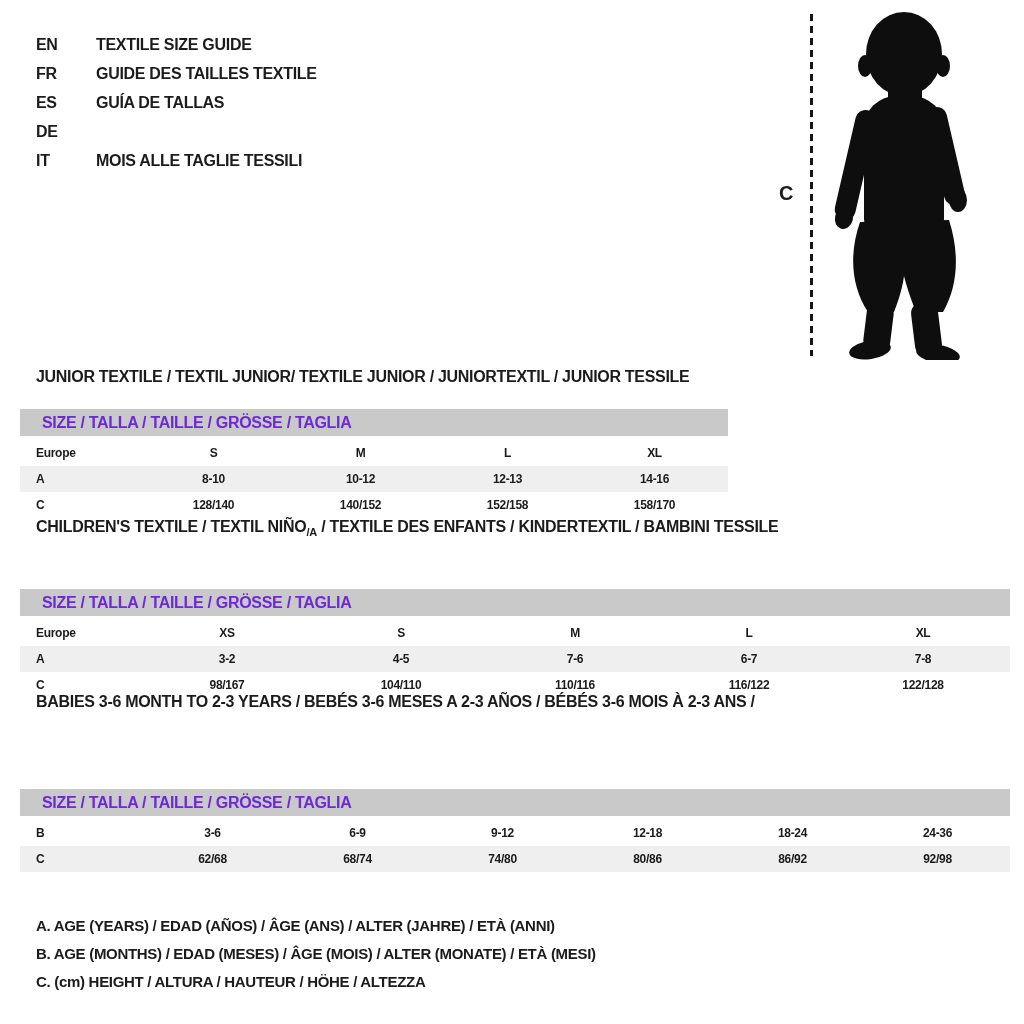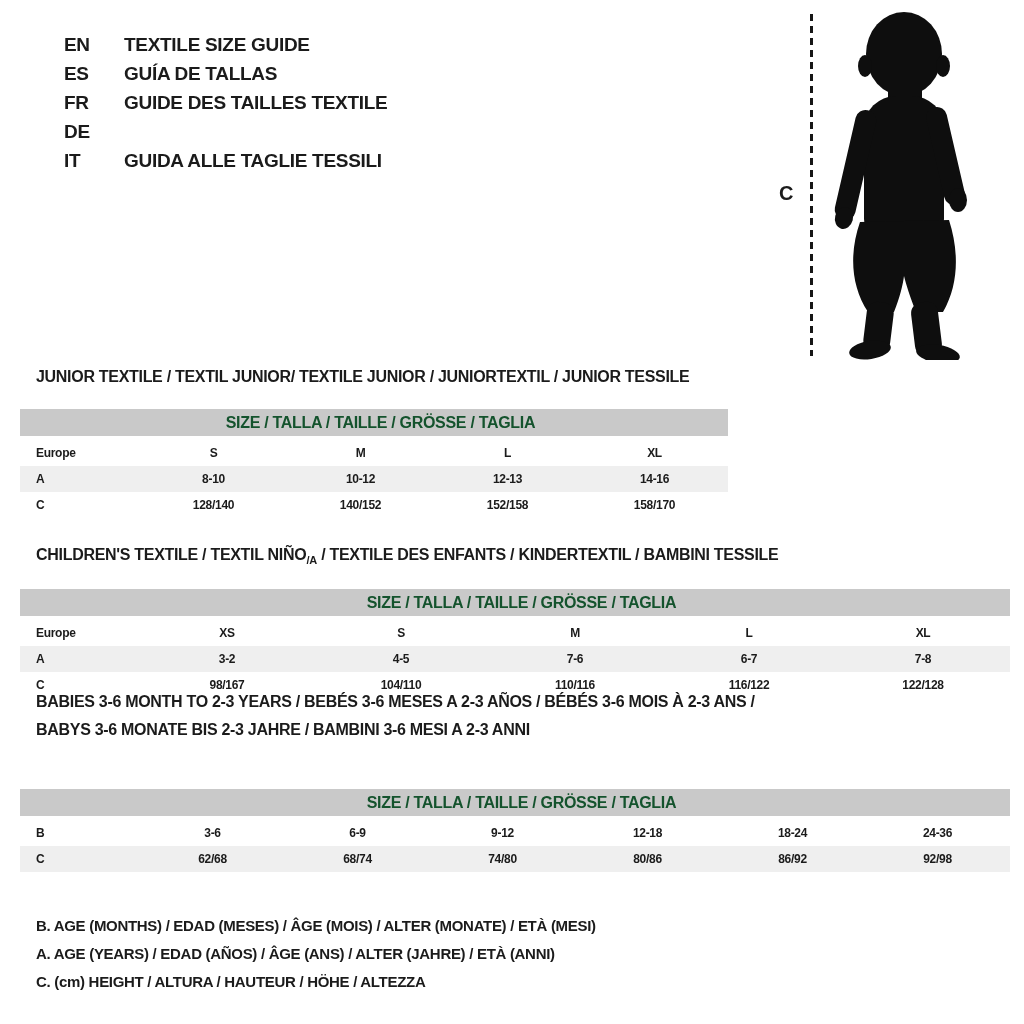--- a/index.html
+++ b/index.html
@@ -3,45 +3,45 @@
 <meta charset="utf-8">
 <style>
   html,body{margin:0;padding:0;background:#fff;}
   .canvas{
     position:relative;width:1024px;height:1024px;background:#ffffff;overflow:hidden;
     font-family:"Liberation Sans",sans-serif;font-weight:700;color:#1b1b1b;
     letter-spacing:-0.3px;
   }
   
   .langs{position:absolute;left:36px;top:30px;}
-  .lang-row{display:flex;height:29px;align-items:center;font-size:19px;margin-left:28px;}
+  .lang-row{display:flex;height:29px;align-items:center;font-size:16px;}
   .lang-code{width:60px;flex:0 0 60px;}
   .lang-title{white-space:nowrap;}
   
   .dash-line{
     position:absolute;left:810px;top:14px;width:3px;height:342px;
     background:repeating-linear-gradient(180deg,#161616 0 7px,transparent 7px 12px);
   }
   .figure-c{position:absolute;left:779px;top:182px;font-size:20px;}
   .toddler{position:absolute;left:818px;top:10px;width:162px;height:350px;}
   .toddler *{fill:#0e0e0e;}
   
   .sec-heading{position:absolute;left:36px;font-size:16px;white-space:nowrap;}
   .h-junior{top:368px;}
-  .h-children{top:546px;}
+  .h-children{top:518px;}
   .h-babies{top:688px;line-height:28px;}
   .sub-a{font-size:11px;vertical-align:-4px;letter-spacing:-0.2px;}
   
   .tbl{position:absolute;left:20px;}
   .tbl-junior{top:409px;width:708px;}
   .tbl-children{top:589px;width:990px;}
   .tbl-babies{top:789px;width:990px;}
   .tbl-header{
-    height:27px;line-height:27px;background:#c9c9c9;color:#14532d;
-    padding-left:13px;font-size:16px;white-space:nowrap;text-align:center;
+    height:27px;line-height:27px;background:#c9c9c9;color:#6d28d9;
+    padding-left:22px;font-size:16px;white-space:nowrap;
   }
   .tbl-gap{height:4px;}
   table.size{width:100%;border-collapse:collapse;table-layout:fixed;font-size:12px;}
   table.size td{height:26px;text-align:center;padding:0;white-space:nowrap;}
   table.size td.lbl{text-align:left;padding-left:16px;}
   tr.shaded{background:#efefef;}
   
   .notes{position:absolute;left:36px;top:912px;font-size:15px;line-height:28px;}
   .note-line{white-space:nowrap;}
 </style>
@@ -49,33 +49,33 @@
 <body>
 
 <div class="canvas">
 
   <div class="langs">
     <div class="lang-row">
       <span class="lang-code">EN</span>
       <span class="lang-title">TEXTILE SIZE GUIDE</span>
     </div>
     <div class="lang-row">
+      <span class="lang-code">FR</span>
+      <span class="lang-title">GUIDE DES TAILLES TEXTILE</span>
+    </div>
+    <div class="lang-row">
       <span class="lang-code">ES</span>
       <span class="lang-title">GUÍA DE TALLAS</span>
     </div>
     <div class="lang-row">
-      <span class="lang-code">FR</span>
-      <span class="lang-title">GUIDE DES TAILLES TEXTILE</span>
-    </div>
-    <div class="lang-row">
       <span class="lang-code">DE</span>
     </div>
     <div class="lang-row">
       <span class="lang-code">IT</span>
-      <span class="lang-title">GUIDA ALLE TAGLIE TESSILI</span>
+      <span class="lang-title">MOIS ALLE TAGLIE TESSILI</span>
     </div>
   </div>
 
   <div class="dash-line"></div>
   <div class="figure-c">C</div>
   <svg class="toddler" viewBox="0 0 162 350" aria-hidden="true">
     <ellipse cx="86" cy="44" rx="38" ry="42"></ellipse>
     <ellipse cx="47" cy="56" rx="7" ry="11"></ellipse>
     <ellipse cx="125" cy="56" rx="7" ry="11"></ellipse>
     <rect x="70" y="74" width="34" height="22"></rect>
@@ -168,21 +168,20 @@
           <td>110/116</td>
           <td>116/122</td>
           <td>122/128</td>
         </tr>
       </tbody>
     </table>
   </div>
 
   <div class="sec-heading h-babies">
     <div>BABIES 3-6 MONTH TO 2-3 YEARS / BEBÉS 3-6 MESES A 2-3 AÑOS / BÉBÉS 3-6 MOIS À 2-3 ANS /</div>
-    <div>BABYS 3-6 MONATE BIS 2-3 JAHRE / BAMBINI 3-6 MESI A 2-3 ANNI</div>
   </div>
   <div class="tbl tbl-babies">
     <div class="tbl-header">SIZE / TALLA / TAILLE / GRÖSSE / TAGLIA</div>
     <div class="tbl-gap"></div>
     <table class="size">
       <colgroup>
           <col style="width:120px">
           <col>
           <col>
           <col>
@@ -207,18 +206,18 @@
           <td>74/80</td>
           <td>80/86</td>
           <td>86/92</td>
           <td>92/98</td>
         </tr>
       </tbody>
     </table>
   </div>
 
   <div class="notes">
+    <div class="note-line">A. AGE (YEARS) / EDAD (AÑOS) / ÂGE (ANS) / ALTER (JAHRE) / ETÀ (ANNI)</div>
     <div class="note-line">B. AGE (MONTHS) / EDAD (MESES) / ÂGE (MOIS) / ALTER (MONATE) / ETÀ (MESI)</div>
-    <div class="note-line">A. AGE (YEARS) / EDAD (AÑOS) / ÂGE (ANS) / ALTER (JAHRE) / ETÀ (ANNI)</div>
     <div class="note-line">C. (cm) HEIGHT / ALTURA / HAUTEUR / HÖHE / ALTEZZA</div>
   </div>
 
 </div>
 
 </body></html>

